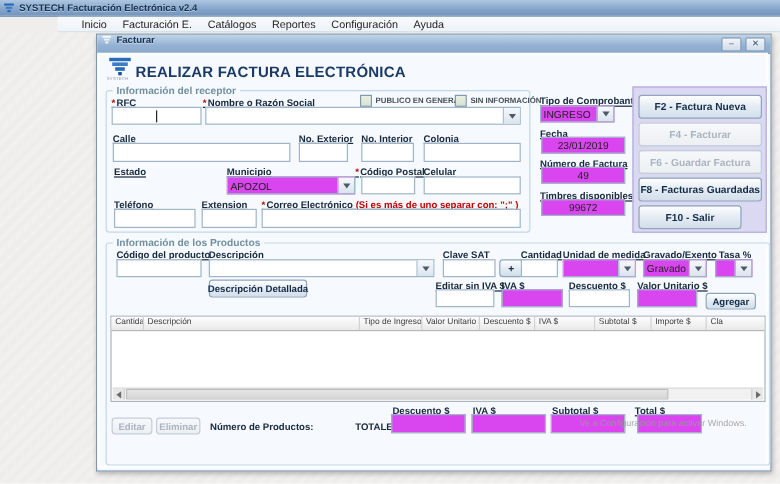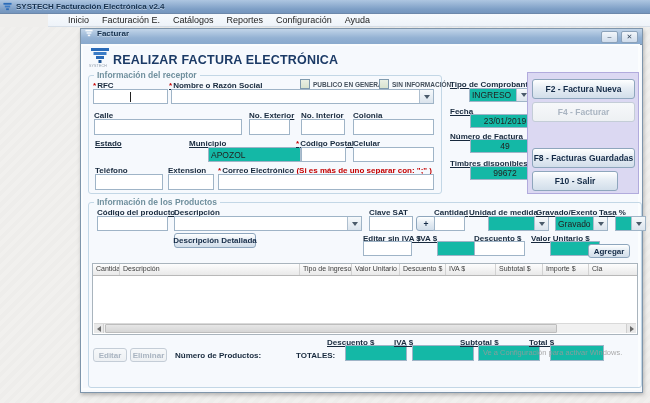--- a/index.html
+++ b/index.html
@@ -37,21 +37,21 @@
   .grp{position:absolute;border:1px solid #c3d7e6;border-radius:3px;}
   .grp-title{position:absolute;top:-6px;left:5px;background:#f6f9fd;padding:0 3px;
     font-size:8.5px;font-weight:bold;color:#70909e;white-space:nowrap;}
   .lbl{position:absolute;font-size:8px;font-weight:bold;color:#17293d;
     text-decoration:underline;white-space:nowrap;}
   .lbl-plain{position:absolute;font-size:8px;font-weight:bold;color:#17293d;white-space:nowrap;}
   .req{color:#c40000;margin-right:1px;font-style:normal;}
   .note{color:#c40000;font-weight:bold;}
   .inp{position:absolute;background:#fff;border:1px solid #9fb4c7;box-sizing:border-box;
     font-size:8.5px;color:#222;padding:0 2px;display:flex;align-items:center;}
-  .green{background:#14b8a6;margin-left:19px;}
+  .green{background:#d946ef;}
   .center{justify-content:center;}
   .combo{justify-content:space-between;padding-right:0;}
   .arrowbtn{width:13px;align-self:stretch;background:linear-gradient(#f6f9fb,#dbe4ed);
     border-left:1px solid #aebfcf;display:flex;align-items:center;justify-content:center;}
   .tri{width:0;height:0;border-left:3px solid transparent;border-right:3px solid transparent;
     border-top:4px solid #4a5a6a;}
   .btn{position:absolute;background:linear-gradient(#feffff,#e6edf4 45%,#d2deea);
     border:1px solid #8ea6bd;border-radius:3px;font-size:8.5px;font-weight:bold;color:#142b47;
     display:flex;align-items:center;justify-content:center;box-sizing:border-box;cursor:default;
     white-space:nowrap;}
@@ -207,20 +207,21 @@
           <span>49</span>
         </div>
         <span class="lbl" style="left:369px;top:115px">Timbres disponibles</span>
         <div class="inp green center" style="left:370px;top:122px;width:70px;height:14px">
           <span>99672</span>
         </div>
 
         <div class="panel" style="left:446px;top:28px;width:112px;height:122px">
           <div class="btn" style="left:4px;top:6px;width:103px;height:20px">F2 - Factura Nueva</div>
           <div class="btn disabled" style="left:4px;top:29px;width:103px;height:20px">F4 - Facturar</div>
+          <div class="btn disabled" style="left:4px;top:52px;width:103px;height:20px">F6 - Guardar Factura</div>
           <div class="btn" style="left:4px;top:75px;width:103px;height:20px">F8 - Facturas Guardadas</div>
           <div class="btn" style="left:4px;top:98px;width:86px;height:20px">F10 - Salir</div>
         </div>
 
         <div class="grp" style="left:7px;top:158px;width:552px;height:184px">
           <span class="grp-title">Información de los Productos</span>
 
           <span class="lbl" style="left:8px;top:5px">Código del producto</span>
           <div class="inp" style="left:8px;top:13px;width:71px;height:15px"></div>
 

